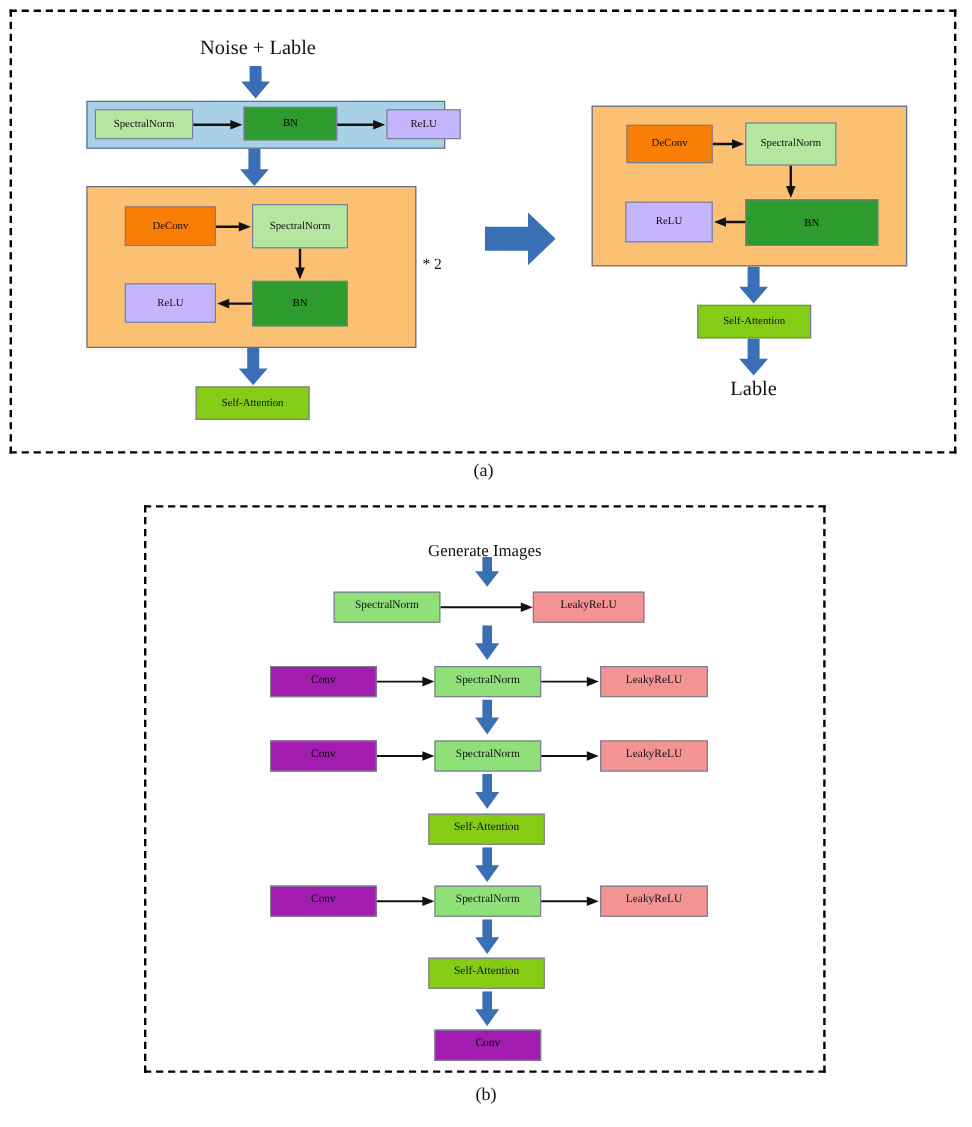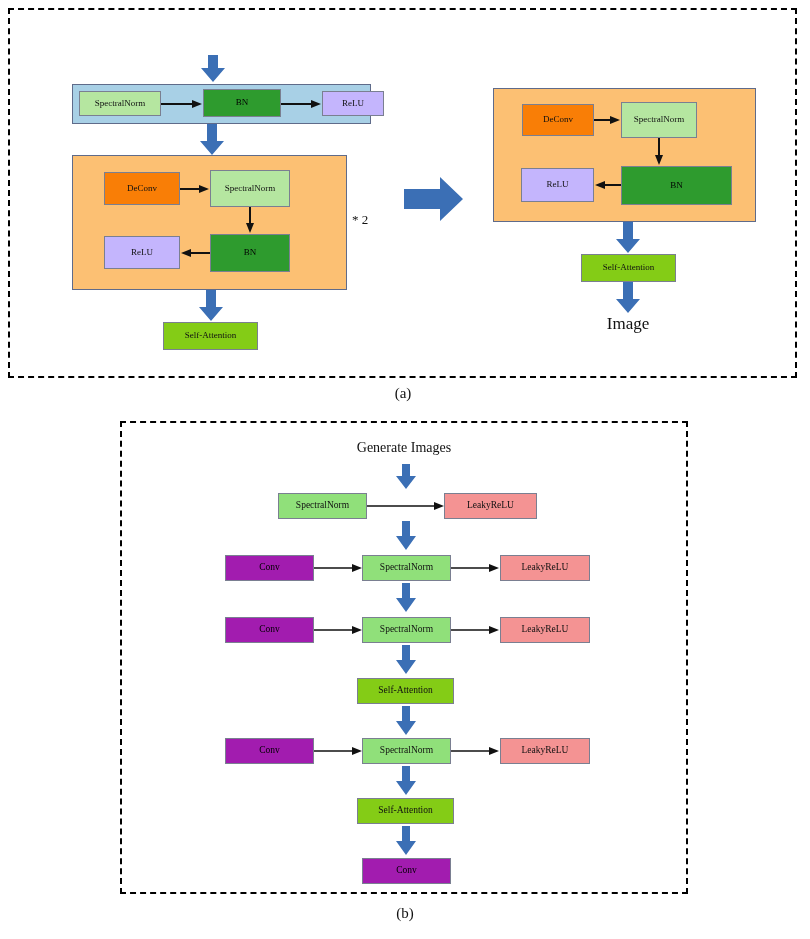--- a/index.html
+++ b/index.html
@@ -89,20 +89,21 @@
     color: #111;
   }
 </style>
 </head>
 <body>
 
 <div id="stage">
 
   <div class="panel" style="left:8px; top:8px; width:789px; height:370px;"></div>
 
+  <div class="label" style="left:120px; top:30px; width:190px; font-size:17px;">Noise + Lable</div>
 
   <div class="fatarrow" style="left:200px; top:55px;">
     <svg width="26" height="28" viewBox="0 0 26 28">
       <polygon points="8,0 18,0 18,13 25,13 13,27 1,13 8,13" fill="#3b6fb5"></polygon>
     </svg>
   </div>
 
   <div class="container-box band-blue" style="left:72px; top:84px; width:299px; height:40px;"></div>
 
   <div class="node n-spectral-light" style="left:79px; top:91px; width:82px; height:25px; font-size:9px;">SpectralNorm</div>
@@ -202,27 +203,27 @@
   </div>
 
   <div class="node n-attn" style="left:581px; top:254px; width:95px; height:28px; font-size:9px;">Self-Attention</div>
 
   <div class="fatarrow" style="left:615px; top:282px;">
     <svg width="26" height="32" viewBox="0 0 26 32">
       <polygon points="8,0 18,0 18,17 25,17 13,31 1,17 8,17" fill="#3b6fb5"></polygon>
     </svg>
   </div>
 
-  <div class="label" style="left:578px; top:314px; width:100px; font-size:17px;">Image</div>
+  <div class="label" style="left:578px; top:314px; width:100px; font-size:17px;">Lable</div>
 
   <div class="caption" style="left:378px; top:385px; width:50px; font-size:15px;">(a)</div>
 
   <div class="panel" style="left:120px; top:421px; width:568px; height:473px;"></div>
 
-  <div class="label" style="left:324px; top:440px; width:160px; font-size:14px;">Generate Images</div>
+  <div class="label" style="left:324px; top:452px; width:160px; font-size:14px;">Generate Images</div>
 
   <div class="fatarrow" style="left:395px; top:464px;">
     <svg width="22" height="26" viewBox="0 0 22 26">
       <polygon points="7,0 15,0 15,12 21,12 11,25 1,12 7,12" fill="#3b6fb5"></polygon>
     </svg>
   </div>
 
   <div class="node n-spectral" style="left:278px; top:493px; width:89px; height:26px; font-size:9.5px;">SpectralNorm</div>
   <div class="thin-arrow" style="left:367px; top:501px;">
     <svg width="78" height="10" viewBox="0 0 78 10">

